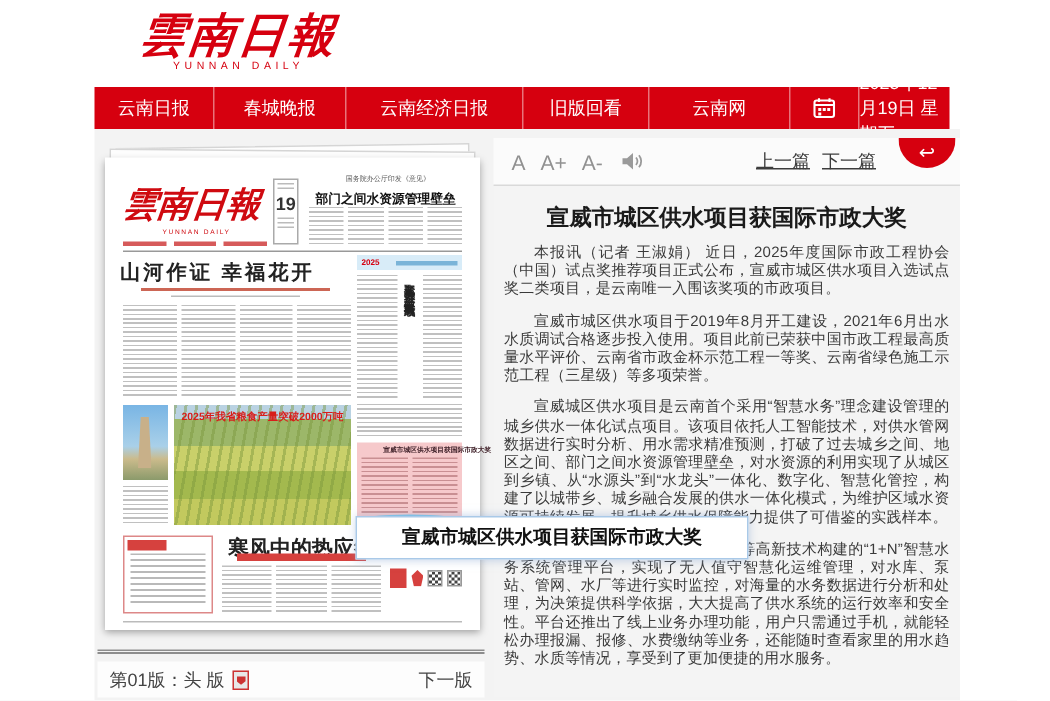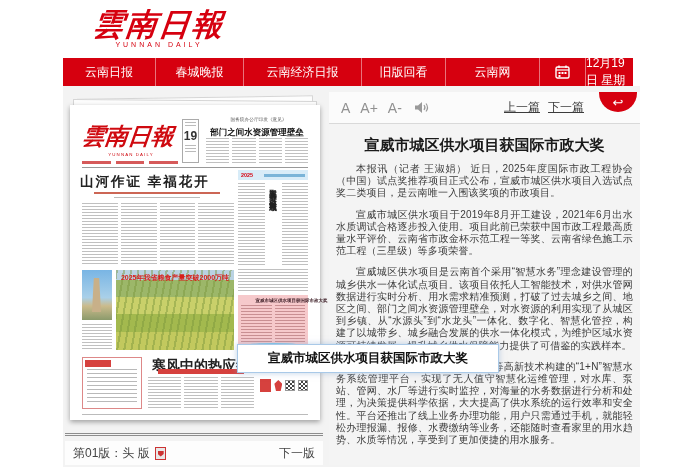--- a/index.html
+++ b/index.html
@@ -12,21 +12,21 @@
   .logo-title { font-family:"DejaVu Serif", serif; font-style:italic; font-weight:bold;
                 font-size:31px; color:#d6000f; letter-spacing:2px; line-height:40px;
                 transform:skewX(-6deg); }
   .logo-sub { font-size:7px; color:#d6000f; letter-spacing:3px; text-align:center; margin-top:-3px; }
 
   
   .navbar { position:absolute; left:63px; top:58px; width:570px; height:28px; background:#d6000f;
             display:flex; align-items:stretch; color:#fff; font-size:12px; }
   .nav-item { display:flex; align-items:center; justify-content:center;
               border-right:1px solid rgba(255,255,255,.45); cursor:pointer; }
-  .nav-item:nth-child(1){ width:93px; } .nav-item:nth-child(2){ width:88px;font-family:Liberation Serif, serif; }
+  .nav-item:nth-child(1){ width:80px; } .nav-item:nth-child(2){ width:88px;font-family:Liberation Serif, serif; }
   .nav-item:nth-child(3){ width:118px; } .nav-item:nth-child(4){ width:84px; }
   .nav-item:nth-child(5){ width:94px; }
   .nav-cal { width:46px; display:flex; align-items:center; justify-content:center;
              border-right:1px solid rgba(255,255,255,.45); cursor:pointer; }
   .nav-date { flex:1; display:flex; align-items:center; justify-content:center; }
 
   
   .content { position:absolute; left:63px; top:86px; width:577px; height:381px; background:#f3f3f3; }
 
   

